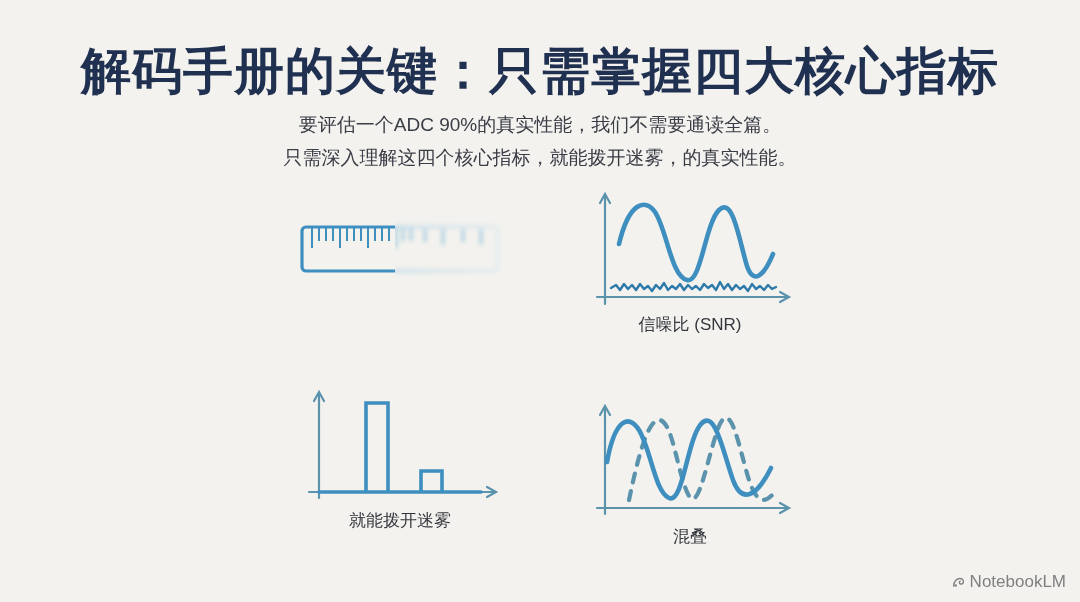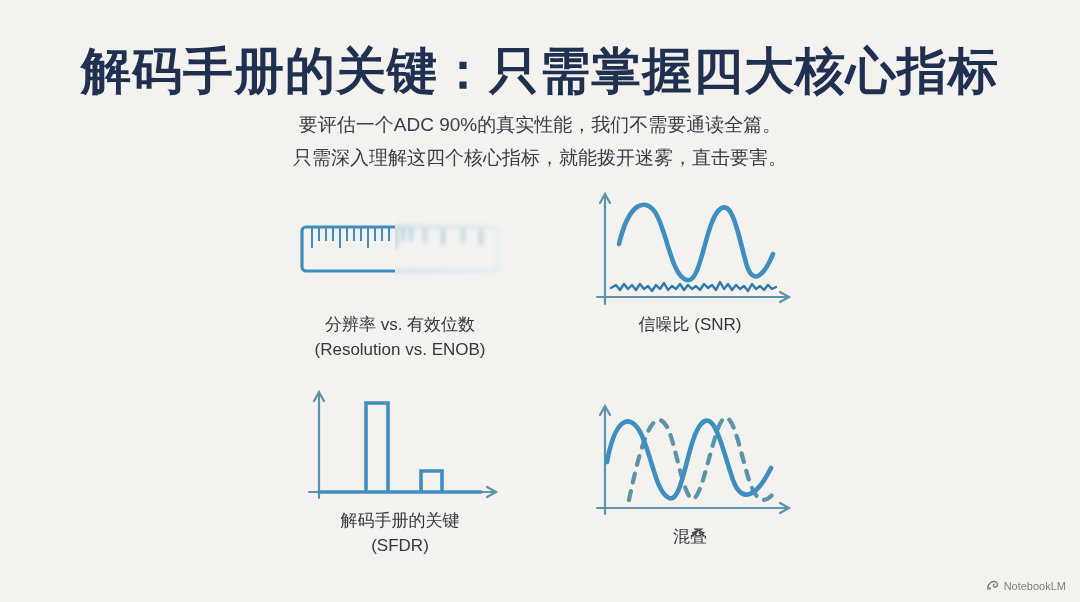--- a/index.html
+++ b/index.html
@@ -88,36 +88,36 @@
   .ruler-wrap { position: relative; width: 210px; height: 70px; }
 
   .wm {
     position: absolute;
     right: 14px;
     bottom: 10px;
     display: flex;
     align-items: center;
     gap: 5px;
     color: #6c6c70;
-    font-size: 11px;
+    font-size: 17px;
     opacity: .85;
     text-align: center;
   }
   .wm svg { display: block; }
 </style>
 </head>
 <body>
 
 <div class="slide">
 
   <div class="title">解码手册的关键：只需掌握四大核心指标</div>
 
   <div class="subtitle">
     <div>要评估一个ADC 90%的真实性能，我们不需要通读全篇。</div>
-    <div>只需深入理解这四个核心指标，就能拨开迷雾，直击要害。</div>
+    <div>只需深入理解这四个核心指标，就能拨开迷雾，的真实性能。</div>
   </div>
 
   <div class="grid">
 
     <div class="cell c1">
       <div class="art">
         <div class="ruler-wrap">
           <svg width="210" height="70" viewBox="0 0 210 70">
             <defs>
               <filter id="blurRight" x="-20%" y="-40%" width="150%" height="190%">
@@ -161,24 +161,20 @@
                 <line x1="116" y1="13" x2="116" y2="26"></line>
                 <line x1="130" y1="14" x2="130" y2="27"></line>
                 <line x1="148" y1="14" x2="148" y2="30"></line>
                 <line x1="168" y1="14" x2="168" y2="27"></line>
                 <line x1="186" y1="14" x2="186" y2="30"></line>
               </g>
             </g>
           </svg>
         </div>
       </div>
-      <div class="caption">
-        <div class="l1">分辨率 vs. 有效位数</div>
-        <div class="l2">(Resolution vs. ENOB)</div>
-      </div>
     </div>
 
     <div class="cell c2">
       <div class="art">
         <div>
           <svg width="215" height="128" viewBox="0 0 215 128">
 
             <g stroke="#5b93ad" stroke-width="2.2" fill="none" stroke-linecap="round">
               <line x1="22" y1="120" x2="22" y2="12"></line>
               <line x1="14" y1="113" x2="205" y2="113"></line>
@@ -216,22 +212,21 @@
 
             <line x1="24" y1="112" x2="186" y2="112" stroke="#3e8fbf" stroke-width="3.4" stroke-linecap="round"></line>
 
             <path d="M71,112 L71,23 L93,23 L93,112" fill="none" stroke="#3e8fbf" stroke-width="3.6" stroke-linejoin="miter"></path>
 
             <path d="M126,112 L126,91 L147,91 L147,112" fill="none" stroke="#3e8fbf" stroke-width="3.6" stroke-linejoin="miter"></path>
           </svg>
         </div>
       </div>
       <div class="caption">
-        <div class="l1">解码手册的关键</div>
-        <div class="l2">(SFDR)</div>
+        <div class="l1">就能拨开迷雾</div>
       </div>
     </div>
 
     <div class="cell c4">
       <div class="art">
         <div>
           <svg width="215" height="128" viewBox="0 0 215 128">
             <g stroke="#5b93ad" stroke-width="2.2" fill="none" stroke-linecap="round">
               <line x1="22" y1="118" x2="22" y2="12"></line>
               <line x1="14" y1="112" x2="205" y2="112"></line>

